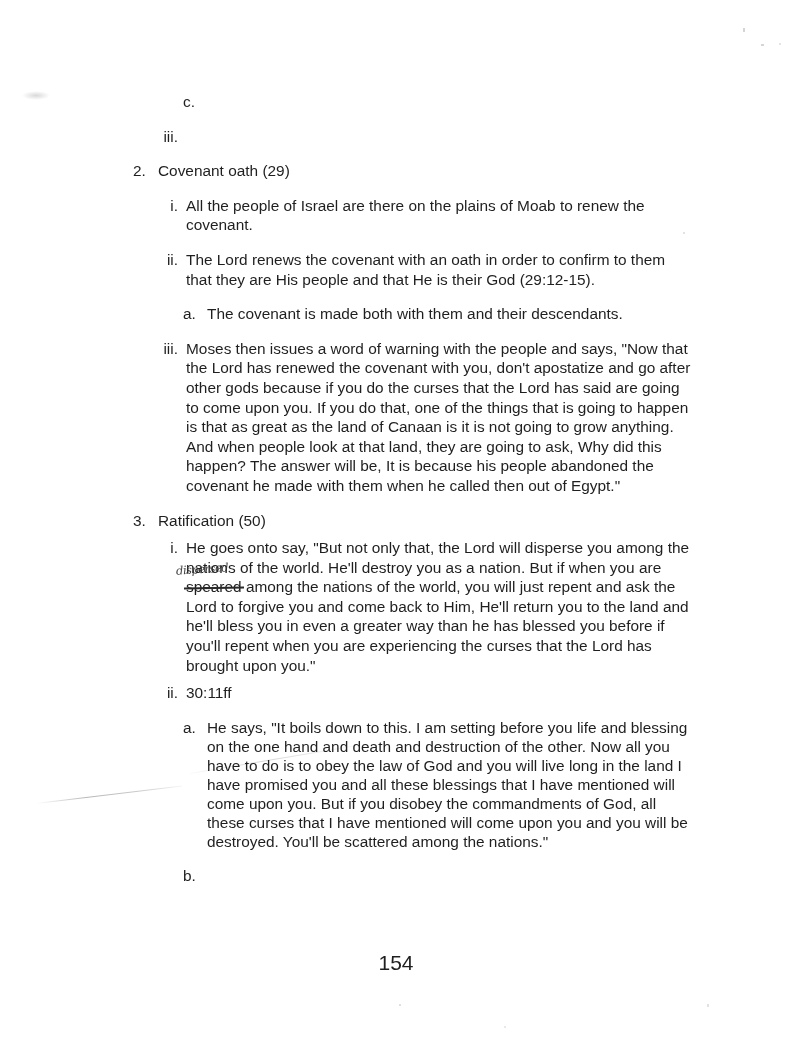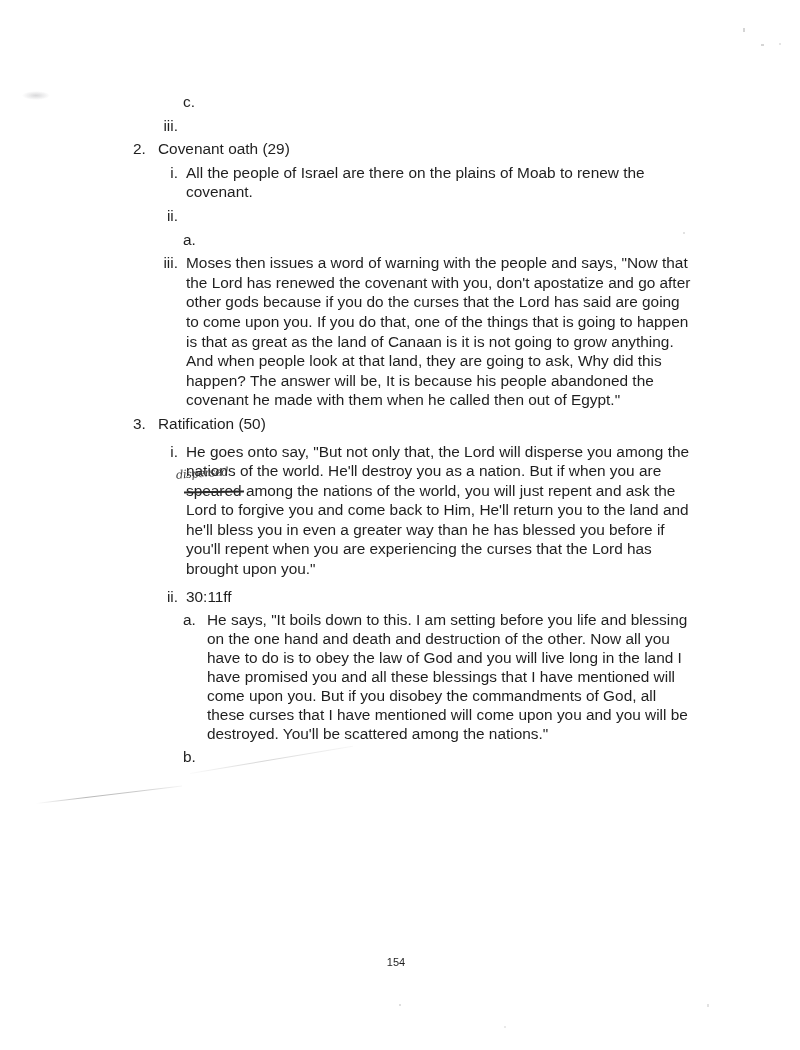--- a/index.html
+++ b/index.html
@@ -8,21 +8,21 @@
     width: 800px;
     height: 1050px;
     background: #ffffff;
     overflow: hidden;
     font-family: "Liberation Sans", sans-serif;
     font-size: 15.4px;
     line-height: 19.6px;
     color: #1f1f1f;
   }
   .content { position: absolute; top: 92px; left: 0; width: 800px; }
-  .item { display: flex; margin-top: 4px; }
+  .item { display: flex; margin-top: 15px; }
   .item.first { margin-top: 0; }
   .item.gap-lg { margin-top: 8px; }
   .item.number { padding-left: 133px; }
   .item.number .marker { width: 25px; flex-shrink: 0; }
   .item.roman { padding-left: 152px; }
   .item.roman .marker { width: 26px; padding-right: 8px; text-align: right; flex-shrink: 0; }
   .item.letter { padding-left: 183px; }
   .item.letter .marker { width: 24px; flex-shrink: 0; }
   .item.tight { line-height: 19px; }
   .text { white-space: pre; position: relative; }
@@ -72,21 +72,21 @@
   .speck-2 { left: 761px; top: 44px; width: 3px; height: 2px; }
   .speck-3 { left: 779px; top: 43px; width: 2px; height: 2px; opacity: 0.4; }
   .speck-4 { left: 683px; top: 232px; width: 2px; height: 2px; opacity: 0.45; }
   .speck-5 { left: 399px; top: 1004px; width: 2px; height: 2px; opacity: 0.5; }
   .speck-6 { left: 707px; top: 1004px; width: 2px; height: 3px; opacity: 0.45; }
   .speck-7 { left: 504px; top: 1026px; width: 2px; height: 2px; opacity: 0.35; }
   .page-number {
     position: absolute;
     top: 953px; left: 372px; width: 48px;
     text-align: center;
-    font-size: 11px;
+    font-size: 21px;
     color: #1f1f1f;
   }
 </style>
 </head>
 <body>
 
 <div class="page">
 
   <div class="smudge"></div>
   <div class="speck speck-1"></div>
@@ -115,24 +115,27 @@
     </div>
 
     <div class="item roman">
       <span class="marker">i.</span>
       <span class="text"><span>All the people of Israel are there on the plains of Moab to renew the
 covenant.</span></span>
     </div>
 
     <div class="item roman">
       <span class="marker">ii.</span>
+      <span class="text"><span>The Lord renews the covenant with an oath in order to confirm to them
+that they are His people and that He is their God (29:12-15).</span></span>
     </div>
 
     <div class="item letter">
       <span class="marker">a.</span>
+      <span class="text"><span>The covenant is made both with them and their descendants.</span></span>
     </div>
 
     <div class="item roman">
       <span class="marker">iii.</span>
       <span class="text"><span>Moses then issues a word of warning with the people and says, "Now that
 the Lord has renewed the covenant with you, don't apostatize and go after
 other gods because if you do the curses that the Lord has said are going
 to come upon you. If you do that, one of the things that is going to happen
 is that as great as the land of Canaan is it is not going to grow anything.
 And when people look at that land, they are going to ask, Why did this

